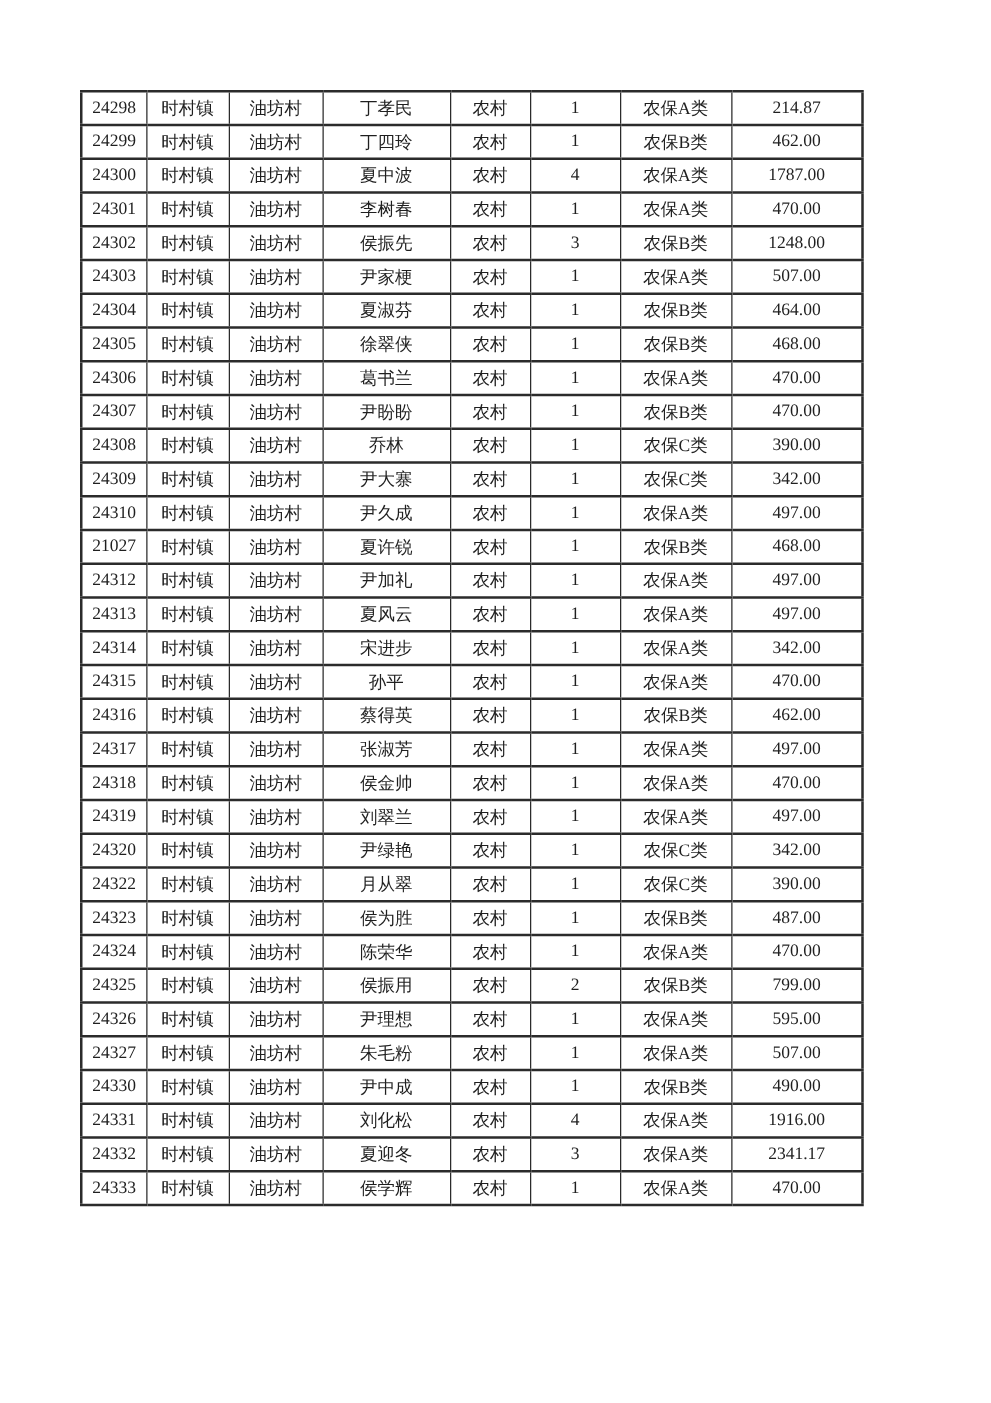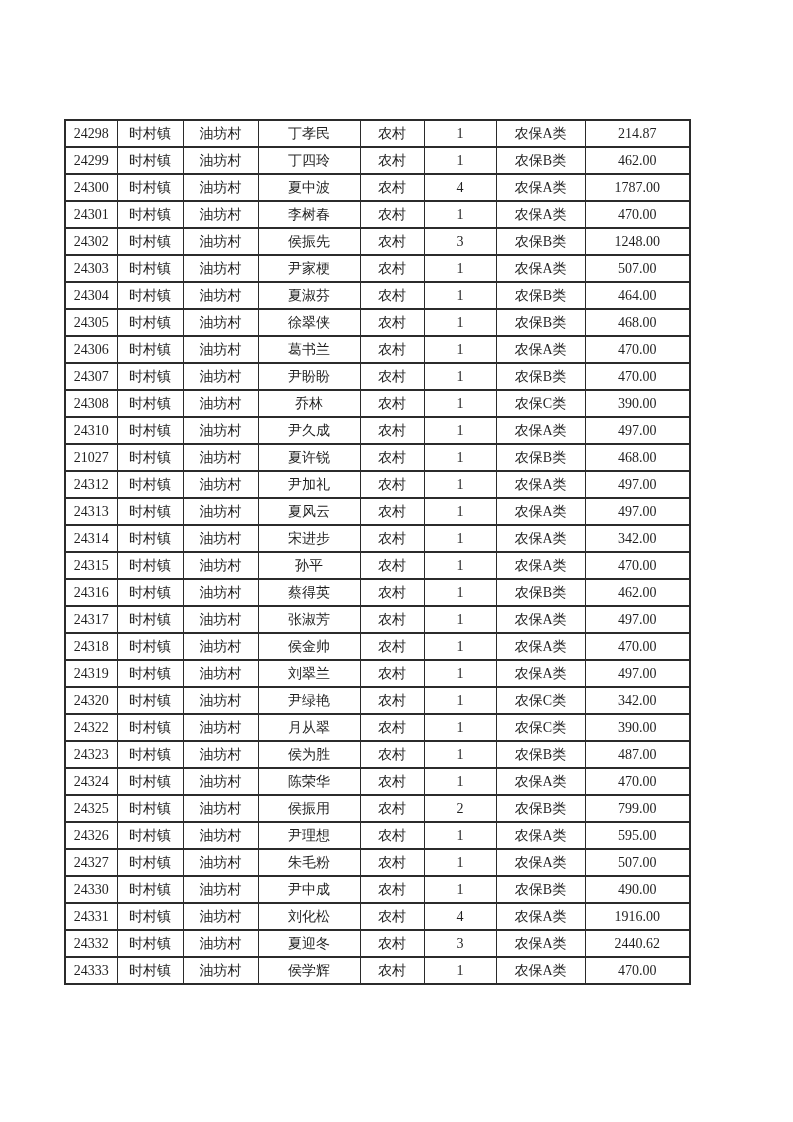--- a/index.html
+++ b/index.html
@@ -15,21 +15,20 @@
     overflow: hidden;
   }
   table.records {
     position: absolute;
     left: 64px;
     top: 72px;
     width: 627px;
     border-collapse: collapse;
     table-layout: fixed;
     border: 2px solid #2b2b2b;
-    margin-top: 47px;
   }
   table.records td {
     border-left: 1px solid #2b2b2b;
     border-right: 1px solid #2b2b2b;
     border-top: 2px solid #2b2b2b;
     border-bottom: 2px solid #2b2b2b;
     height: 25px;
     padding: 0;
     text-align: center;
     vertical-align: middle;
@@ -168,130 +167,140 @@
           <td>24308</td>
           <td>时村镇</td>
           <td>油坊村</td>
           <td>乔林</td>
           <td>农村</td>
           <td>1</td>
           <td>农保C类</td>
           <td>390.00</td>
         </tr>
         <tr>
-          <td>24310</td>
-          <td>时村镇</td>
-          <td>油坊村</td>
-          <td>尹久成</td>
-          <td>农村</td>
-          <td>1</td>
-          <td>农保A类</td>
-          <td>497.00</td>
-        </tr>
-        <tr>
-          <td>21027</td>
-          <td>时村镇</td>
-          <td>油坊村</td>
-          <td>夏许锐</td>
-          <td>农村</td>
-          <td>1</td>
-          <td>农保B类</td>
-          <td>468.00</td>
-        </tr>
-        <tr>
-          <td>24312</td>
-          <td>时村镇</td>
-          <td>油坊村</td>
-          <td>尹加礼</td>
-          <td>农村</td>
-          <td>1</td>
-          <td>农保A类</td>
-          <td>497.00</td>
-        </tr>
-        <tr>
-          <td>24313</td>
-          <td>时村镇</td>
-          <td>油坊村</td>
-          <td>夏风云</td>
-          <td>农村</td>
-          <td>1</td>
-          <td>农保A类</td>
-          <td>497.00</td>
-        </tr>
-        <tr>
-          <td>24314</td>
-          <td>时村镇</td>
-          <td>油坊村</td>
-          <td>宋进步</td>
-          <td>农村</td>
-          <td>1</td>
-          <td>农保A类</td>
-          <td>342.00</td>
-        </tr>
-        <tr>
-          <td>24315</td>
-          <td>时村镇</td>
-          <td>油坊村</td>
-          <td>孙平</td>
-          <td>农村</td>
-          <td>1</td>
-          <td>农保A类</td>
-          <td>470.00</td>
-        </tr>
-        <tr>
-          <td>24316</td>
-          <td>时村镇</td>
-          <td>油坊村</td>
-          <td>蔡得英</td>
-          <td>农村</td>
-          <td>1</td>
-          <td>农保B类</td>
-          <td>462.00</td>
-        </tr>
-        <tr>
-          <td>24317</td>
-          <td>时村镇</td>
-          <td>油坊村</td>
-          <td>张淑芳</td>
-          <td>农村</td>
-          <td>1</td>
-          <td>农保A类</td>
-          <td>497.00</td>
-        </tr>
-        <tr>
-          <td>24318</td>
-          <td>时村镇</td>
-          <td>油坊村</td>
-          <td>侯金帅</td>
-          <td>农村</td>
-          <td>1</td>
-          <td>农保A类</td>
-          <td>470.00</td>
-        </tr>
-        <tr>
-          <td>24319</td>
-          <td>时村镇</td>
-          <td>油坊村</td>
-          <td>刘翠兰</td>
-          <td>农村</td>
-          <td>1</td>
-          <td>农保A类</td>
-          <td>497.00</td>
-        </tr>
-        <tr>
-          <td>24320</td>
-          <td>时村镇</td>
-          <td>油坊村</td>
-          <td>尹绿艳</td>
+          <td>24309</td>
+          <td>时村镇</td>
+          <td>油坊村</td>
+          <td>尹大寨</td>
           <td>农村</td>
           <td>1</td>
           <td>农保C类</td>
           <td>342.00</td>
         </tr>
         <tr>
+          <td>24310</td>
+          <td>时村镇</td>
+          <td>油坊村</td>
+          <td>尹久成</td>
+          <td>农村</td>
+          <td>1</td>
+          <td>农保A类</td>
+          <td>497.00</td>
+        </tr>
+        <tr>
+          <td>21027</td>
+          <td>时村镇</td>
+          <td>油坊村</td>
+          <td>夏许锐</td>
+          <td>农村</td>
+          <td>1</td>
+          <td>农保B类</td>
+          <td>468.00</td>
+        </tr>
+        <tr>
+          <td>24312</td>
+          <td>时村镇</td>
+          <td>油坊村</td>
+          <td>尹加礼</td>
+          <td>农村</td>
+          <td>1</td>
+          <td>农保A类</td>
+          <td>497.00</td>
+        </tr>
+        <tr>
+          <td>24313</td>
+          <td>时村镇</td>
+          <td>油坊村</td>
+          <td>夏风云</td>
+          <td>农村</td>
+          <td>1</td>
+          <td>农保A类</td>
+          <td>497.00</td>
+        </tr>
+        <tr>
+          <td>24314</td>
+          <td>时村镇</td>
+          <td>油坊村</td>
+          <td>宋进步</td>
+          <td>农村</td>
+          <td>1</td>
+          <td>农保A类</td>
+          <td>342.00</td>
+        </tr>
+        <tr>
+          <td>24315</td>
+          <td>时村镇</td>
+          <td>油坊村</td>
+          <td>孙平</td>
+          <td>农村</td>
+          <td>1</td>
+          <td>农保A类</td>
+          <td>470.00</td>
+        </tr>
+        <tr>
+          <td>24316</td>
+          <td>时村镇</td>
+          <td>油坊村</td>
+          <td>蔡得英</td>
+          <td>农村</td>
+          <td>1</td>
+          <td>农保B类</td>
+          <td>462.00</td>
+        </tr>
+        <tr>
+          <td>24317</td>
+          <td>时村镇</td>
+          <td>油坊村</td>
+          <td>张淑芳</td>
+          <td>农村</td>
+          <td>1</td>
+          <td>农保A类</td>
+          <td>497.00</td>
+        </tr>
+        <tr>
+          <td>24318</td>
+          <td>时村镇</td>
+          <td>油坊村</td>
+          <td>侯金帅</td>
+          <td>农村</td>
+          <td>1</td>
+          <td>农保A类</td>
+          <td>470.00</td>
+        </tr>
+        <tr>
+          <td>24319</td>
+          <td>时村镇</td>
+          <td>油坊村</td>
+          <td>刘翠兰</td>
+          <td>农村</td>
+          <td>1</td>
+          <td>农保A类</td>
+          <td>497.00</td>
+        </tr>
+        <tr>
+          <td>24320</td>
+          <td>时村镇</td>
+          <td>油坊村</td>
+          <td>尹绿艳</td>
+          <td>农村</td>
+          <td>1</td>
+          <td>农保C类</td>
+          <td>342.00</td>
+        </tr>
+        <tr>
           <td>24322</td>
           <td>时村镇</td>
           <td>油坊村</td>
           <td>月从翠</td>
           <td>农村</td>
           <td>1</td>
           <td>农保C类</td>
           <td>390.00</td>
         </tr>
         <tr>
@@ -365,21 +374,21 @@
           <td>1916.00</td>
         </tr>
         <tr>
           <td>24332</td>
           <td>时村镇</td>
           <td>油坊村</td>
           <td>夏迎冬</td>
           <td>农村</td>
           <td>3</td>
           <td>农保A类</td>
-          <td>2440.62</td>
+          <td>2341.17</td>
         </tr>
         <tr>
           <td>24333</td>
           <td>时村镇</td>
           <td>油坊村</td>
           <td>侯学辉</td>
           <td>农村</td>
           <td>1</td>
           <td>农保A类</td>
           <td>470.00</td>

